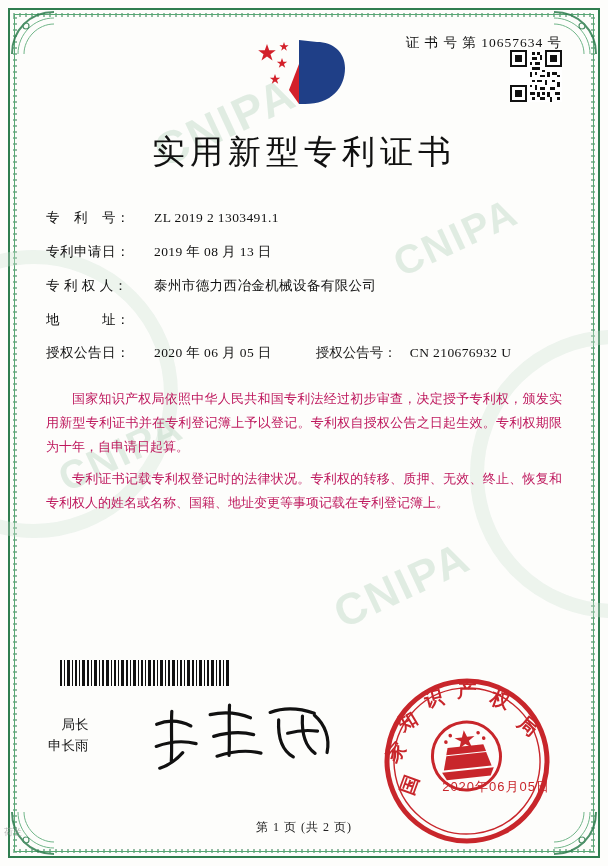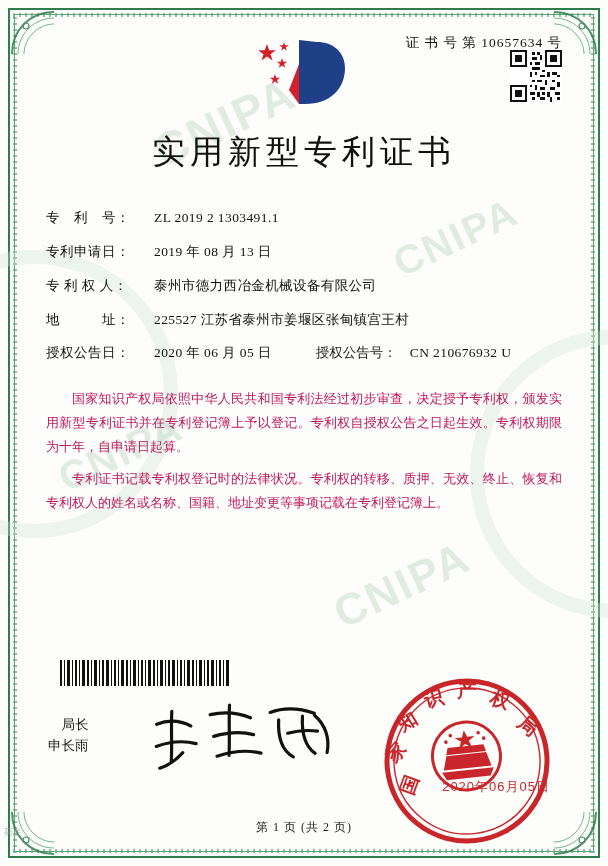--- a/index.html
+++ b/index.html
@@ -374,21 +374,20 @@
         <span class="val">2019 年 08 月 13 日</span>
       </div>
 
       <div class="row">
         <span class="lbl">专 利 权 人：</span>
         <span class="val">泰州市德力西冶金机械设备有限公司</span>
       </div>
 
       <div class="row">
         <span class="lbl">地　　　址：</span>
-        <span class="val">225527 江苏省泰州市姜堰区张甸镇宫王村</span>
       </div>
 
       <div class="row-double">
         <span class="lbl">授权公告日：</span>
         <span class="val">2020 年 06 月 05 日</span>
         <span class="seg2">
           <span class="lbl2">授权公告号：</span>
           <span class="val">CN 210676932 U</span>
         </span>
       </div>

